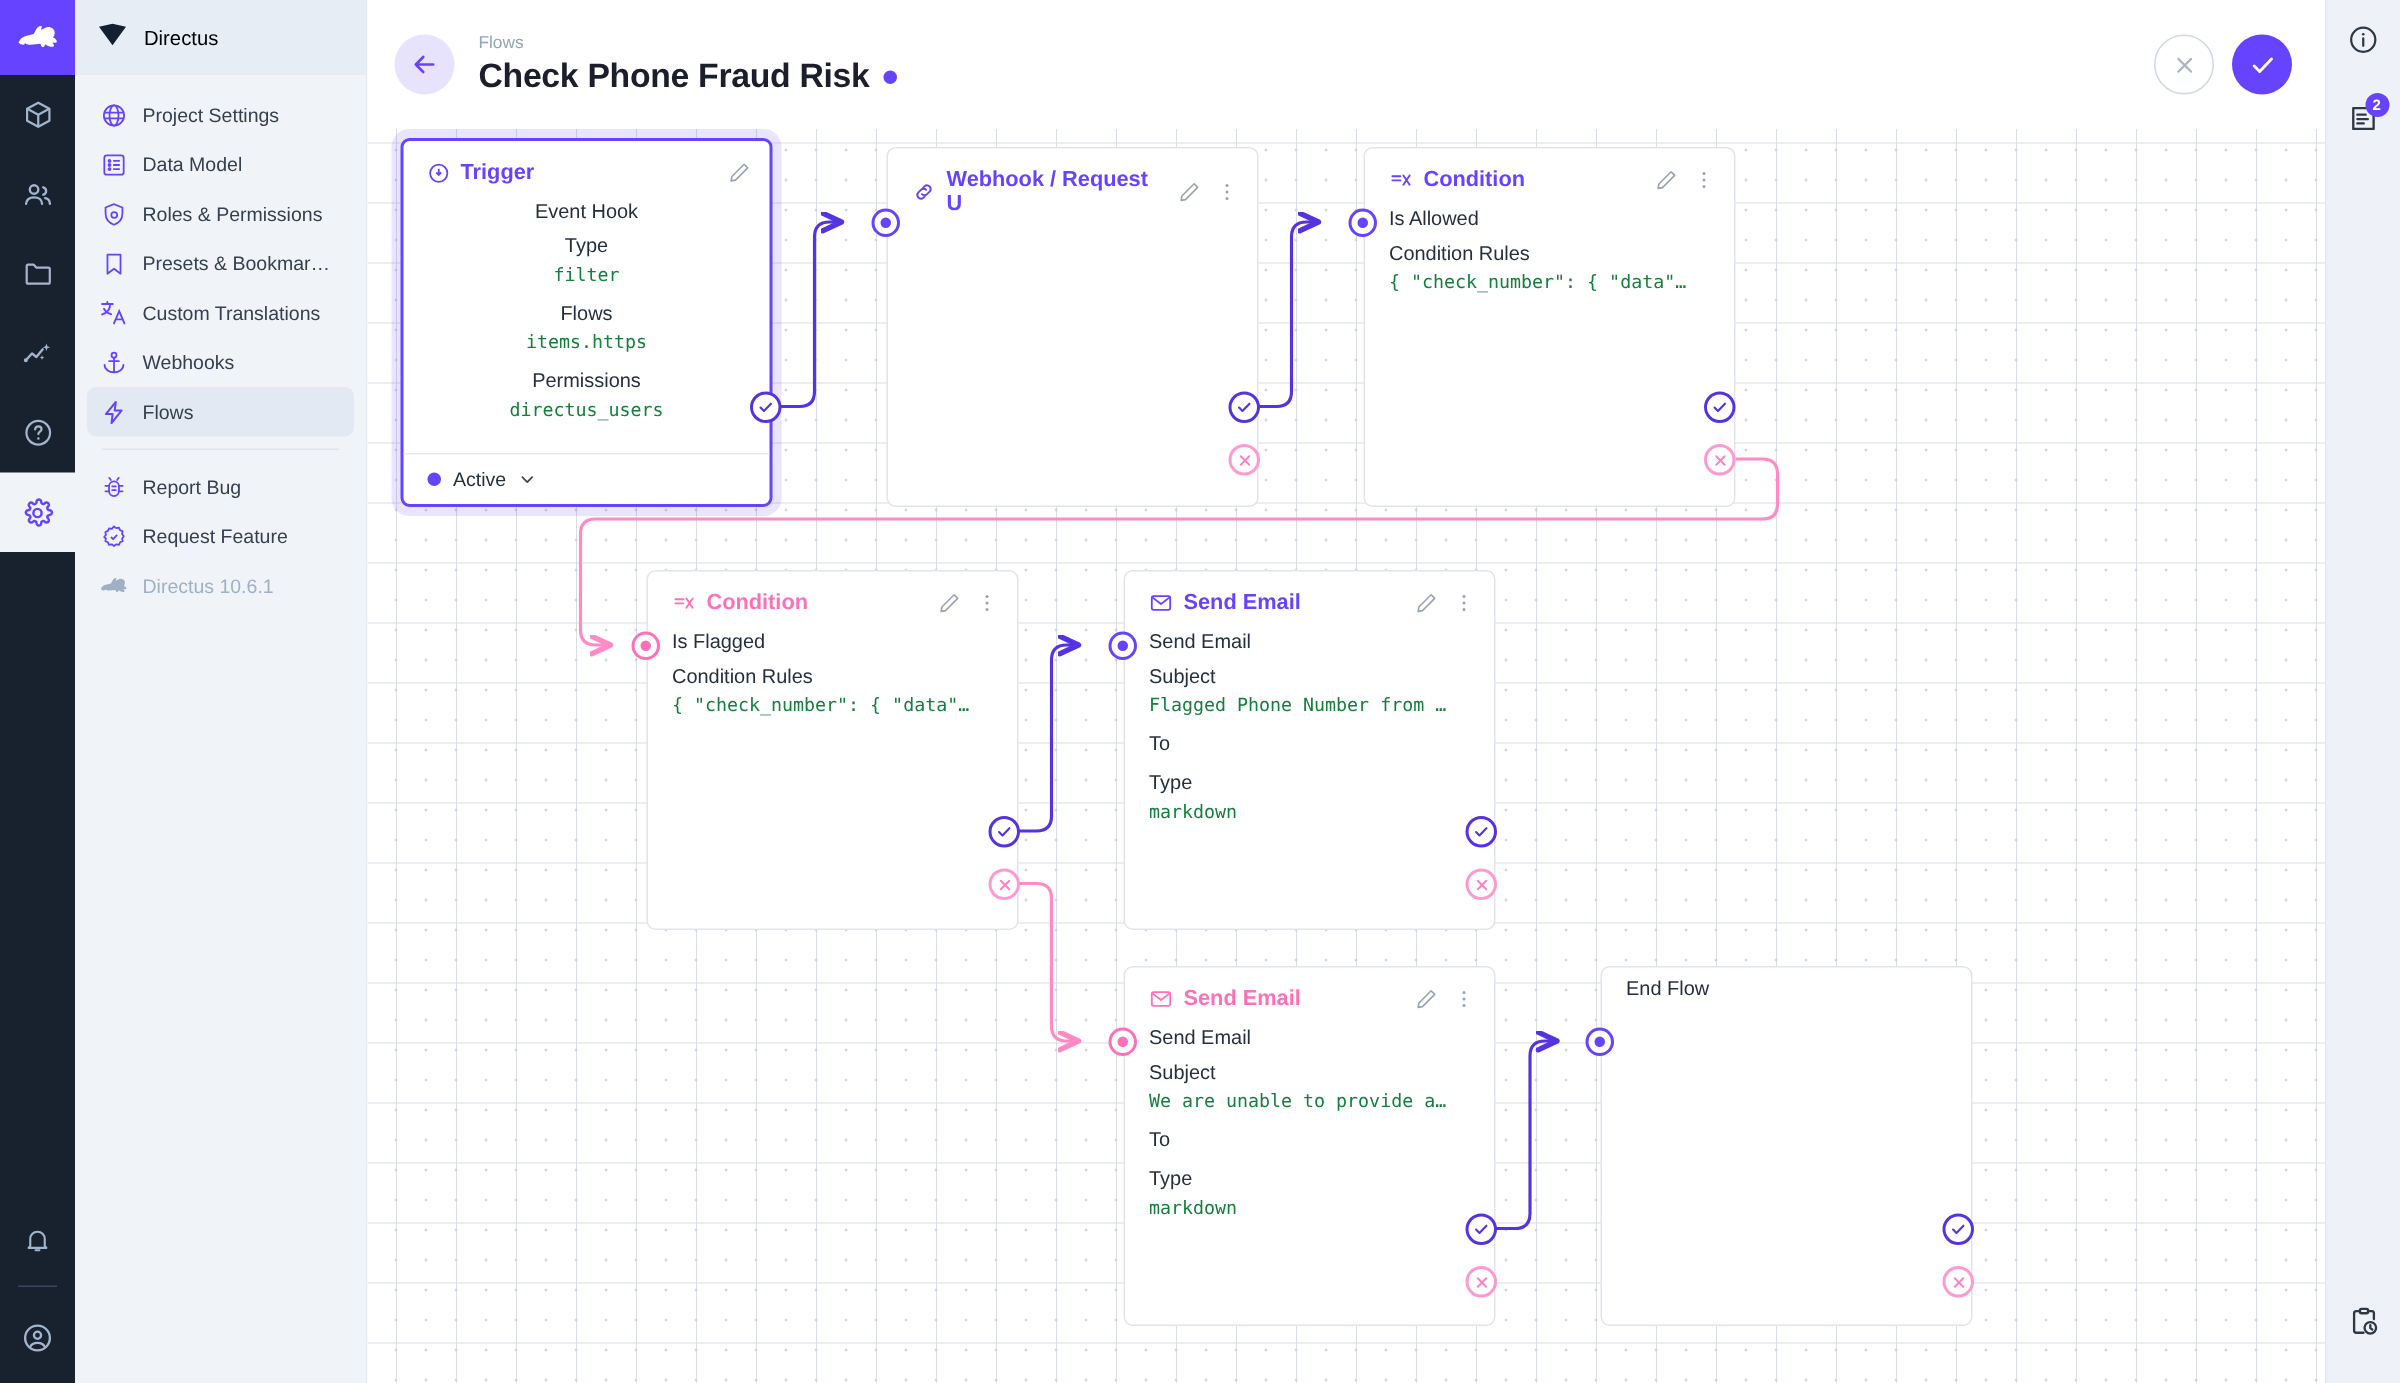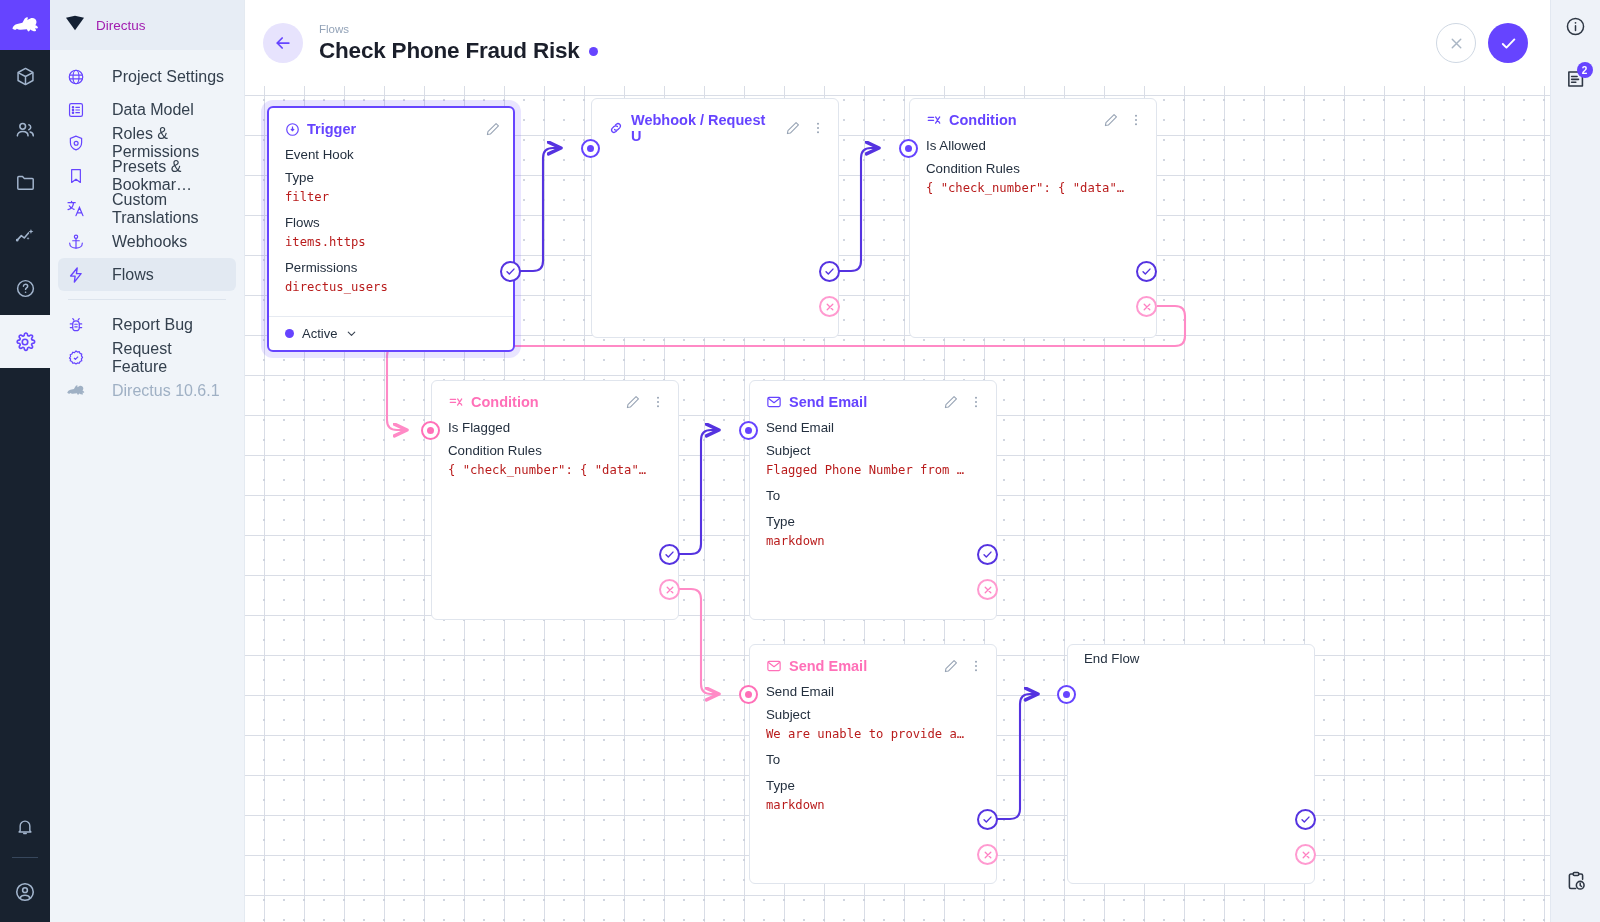--- a/index.html
+++ b/index.html
@@ -45,28 +45,28 @@
     border-right: 1px solid #e4eaf1;
     flex: none;
     display: flex; flex-direction: column;
   }
   .sb-header {
     height: 50px;
     display: flex; align-items: center; gap: 10px;
     padding: 0 14px;
     background: #e7edf5;
   }
-  .sb-header .title { font-size: 13.5px; color: #a21caf; font-weight: 400; }
+  .sb-header .title { font-size: 13.5px; color: #000000; font-weight: 400; }
   .sb-list { padding: 10px 8px 0 8px; }
   .sb-item {
-    display: flex; align-items: center; gap: 27px;
+    display: flex; align-items: center; gap: 10px;
     height: 33px; padding: 0 8px; border-radius: 6px;
     cursor: pointer;
     color: #34404e;
-    font-size: 16px;
+    font-size: 13px;
   }
   .sb-item .sb-ico { width: 19px; height: 19px; flex:none; color: #6644ff; display:flex; align-items:center; justify-content:center; }
   .sb-item.selected { background: #e2e9f2; }
   .sb-item.muted { color: #9fb0c4; }
   .sb-item.muted .sb-ico { color: #9fb0c4; }
   .sb-divider { height:1px; background:#dde4ed; margin: 8px 10px; }
 
   
   .main {
     flex: 1 1 auto; position: relative; height: 922px;
@@ -143,21 +143,21 @@
   .node-head.pinkhead { color: #ff70b8; }
   .node-head .spacer { flex: 1 1 auto; }
   .head-ico { display:flex; align-items:center; justify-content:center; }
   .node-act { color:#97a3b4; cursor:pointer; display:flex; align-items:center; }
   .node-act.kebab { margin-left: 2px; }
   .node-body { padding: 4px 16px 14px 16px; }
   .row-name { font-size: 13.3px; color: #24303f; margin-bottom: 2px; line-height: 20px; }
   .lbl { font-size: 13.3px; font-weight: 400; color: #24303f; line-height: 21px; }
   .val {
     font-family: "DejaVu Sans Mono", "Liberation Mono", monospace;
-    font-size: 12.2px; color: #b91c1c; line-height: 19px;
+    font-size: 12.2px; color: #15803d; line-height: 19px;
     white-space: nowrap; overflow: hidden; text-overflow: ellipsis;
     margin-bottom: 5px;
   }
   .node-foot {
     border-top: 1px solid #e6eaf1;
     padding: 9px 16px;
     display:flex; align-items:center; gap: 8px;
     font-size: 13px; color:#24303f;
   }
   .status-dot { width: 9px; height: 9px; border-radius:50%; background:#6644ff; }
@@ -420,21 +420,21 @@
 
           <path d="M 912 220 H 930 Q 940 220 940 230 V 250 Q 940 260 930 260 H 152 Q 142 260 142 270 V 334 Q 142 344 152 344 H 162" fill="none" stroke="#ff8ac6" stroke-width="2.1" marker-end="url(#arrK)"></path>
 
           <path d="M 426 468 H 446 Q 456 468 456 458 V 354 Q 456 344 466 344 H 474" fill="none" stroke="#5533e0" stroke-width="2.1" marker-end="url(#arrP)"></path>
 
           <path d="M 426 503 H 446 Q 456 503 456 513 V 598 Q 456 608 466 608 H 474" fill="none" stroke="#ff8ac6" stroke-width="2.1" marker-end="url(#arrK)"></path>
 
           <path d="M 745 733 H 765 Q 775 733 775 723 V 618 Q 775 608 785 608 H 793" fill="none" stroke="#5533e0" stroke-width="2.1" marker-end="url(#arrP)"></path>
         </svg>
 
-        <div class="node trigger" style="left:22px; top:20px;">
+        <div class="node trigger" style="left:22px; top:6px;text-align:center;">
           <div class="node-head">
             <span class="head-ico">
               <svg width="15" height="15" viewBox="0 0 24 24" fill="none" stroke="currentColor" stroke-width="1.9">
                   <circle cx="12" cy="12" r="9.2"></circle>
                   <path d="M12 7.2v6.2M9.4 11.2 12 13.8l2.6-2.6"></path>
                 </svg>
             </span>
             <span>Trigger</span>
             <span class="spacer"></span>
             <span class="node-act">

